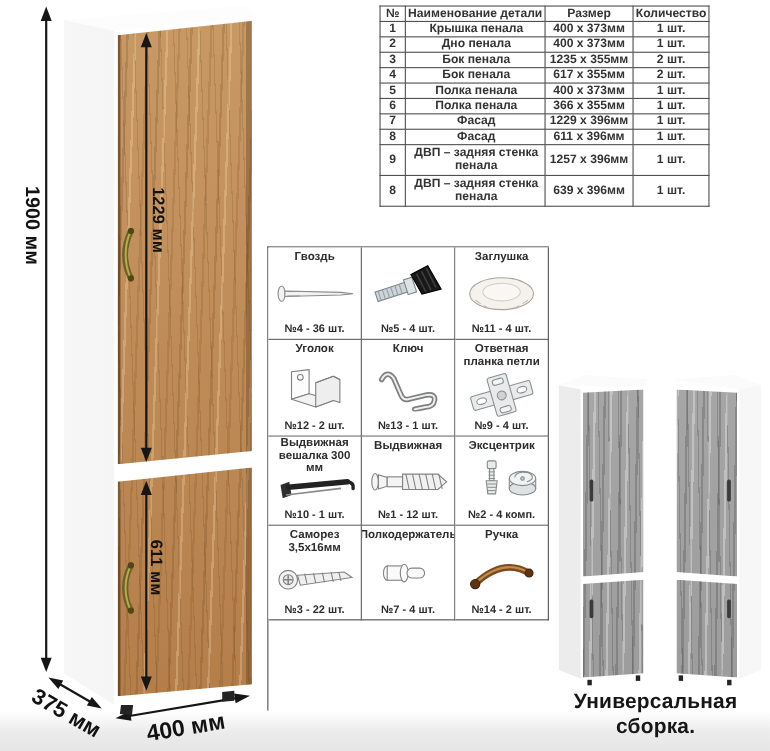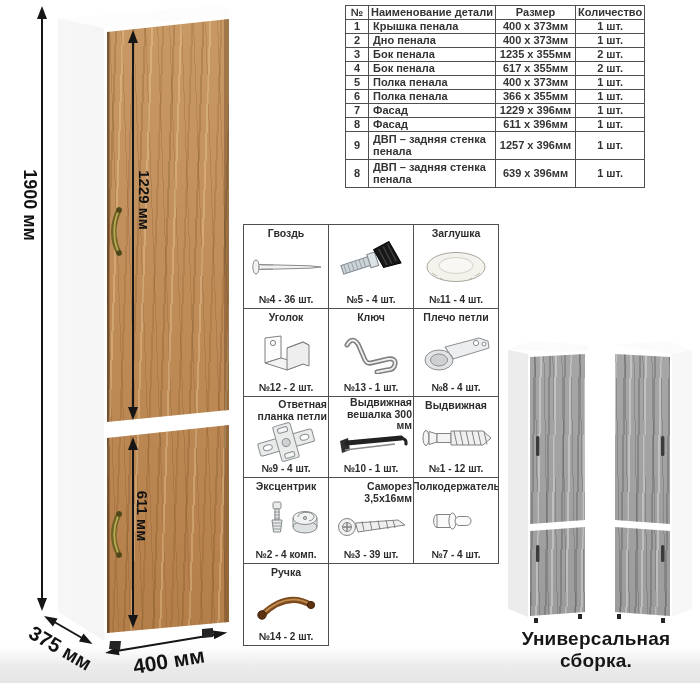--- a/index.html
+++ b/index.html
@@ -47,32 +47,32 @@
   
   svg.overlay{position:absolute;left:0;top:0;}
   svg.overlay text{font-family:"Liberation Sans",sans-serif;font-weight:bold;fill:#121212;}
 
   
   table.parts{position:absolute;left:345px;top:5px;border-collapse:collapse;table-layout:fixed;
               font-size:11px;font-weight:bold;color:#333;background:#fff;}
   table.parts th,table.parts td{border:1.5px solid #4f4f4f;padding:0 2px;line-height:1.15;}
   table.parts th{height:12px;text-align:center;font-weight:bold;}
   table.parts td{height:13px;text-align:center;}
-  table.parts td.name{text-align:left;padding-left:4px;margin-left:48px;}
+  table.parts td.name{text-align:center;padding-left:4px;margin-left:48px;}
   table.parts tr.tall td{height:27px;}
 
   
   .hw{position:absolute;left:243px;top:224px;display:grid;
       grid-template-columns:85px 85px 85px;grid-template-rows:84px 88px 81px 86px 82px;
       border-top:1.5px solid #4f4f4f;border-left:1.5px solid #4f4f4f;}
   .hw-cell{border-right:1.5px solid #4f4f4f;border-bottom:1.5px solid #4f4f4f;background:#fff;
            display:flex;flex-direction:column;align-items:center;justify-content:space-between;
            padding:3px 1px 2px;box-sizing:border-box;overflow:hidden;}
   .hw-empty{border:none;background:transparent;}
-  .hw-title{font-size:10.5px;font-weight:bold;text-align:right;line-height:1.12;color:#2c2c2c;
+  .hw-title{font-size:10.5px;font-weight:bold;text-align:center;line-height:1.12;color:#2c2c2c;
             display:flex;align-items:center;justify-content:center;min-height:12px;}
   .hw-icon{flex:1;display:flex;align-items:center;justify-content:center;}
   .hw-qty{font-size:10px;font-weight:bold;color:#2c2c2c;padding-bottom:1px;}
 
   
   .caption{position:absolute;left:490px;top:628px;width:212px;text-align:center;
            font-size:19px;font-weight:bold;color:#161616;letter-spacing:.2px;}
 </style>
 </head>
 <body>
@@ -302,36 +302,20 @@
       <div class="hw-title">Ключ</div>
       <div class="hw-icon">
         <svg width="68" height="42" viewBox="0 0 68 42">
             <path d="M10 13 q5 -9 11 -1 l7 16 q2 4 6 3 l17 -4 q8 -1 7 5 t-8 6 l-10 2" fill="none" stroke="#7f7f7f" stroke-width="5" stroke-linecap="round"></path>
             <path d="M10 13 q5 -9 11 -1 l7 16 q2 4 6 3 l17 -4 q8 -1 7 5 t-8 6 l-10 2" fill="none" stroke="#edf0f1" stroke-width="1.8" stroke-linecap="round"></path>
           </svg>
       </div>
       <div class="hw-qty">№13 - 1 шт.</div>
     </div>
 
-    <div class="hw-cell">
-      <div class="hw-title">Плечо петли</div>
-      <div class="hw-icon">
-        <svg width="74" height="42" viewBox="0 0 74 42">
-            <g fill="#e2e4e5" stroke="#8b8f92">
-              <path d="M26 15 L60 6 L69 9 L70 16 L34 27 Z" fill="#eceeef"></path>
-              <circle cx="57" cy="11" r="2.6" fill="#fff"></circle>
-              <circle cx="65" cy="12" r="2" fill="#fff"></circle>
-              <ellipse cx="20" cy="28" rx="14" ry="10"></ellipse>
-              <ellipse cx="20" cy="28" rx="8.5" ry="6" fill="#cdd1d3"></ellipse>
-              <path d="M26 15 L34 27" fill="none"></path>
-            </g>
-          </svg>
-      </div>
-      <div class="hw-qty">№8 - 4 шт.</div>
-    </div>
 
     <div class="hw-cell">
       <div class="hw-title">Ответная планка петли</div>
       <div class="hw-icon">
         <svg width="70" height="42" viewBox="0 0 70 42">
             <g transform="rotate(-16 35 21)" fill="#e9ebeb" stroke="#8b8f92">
               <rect x="7" y="15" width="56" height="13" rx="2"></rect>
               <rect x="26" y="3" width="18" height="36" rx="2"></rect>
               <ellipse cx="16" cy="21.5" rx="4.5" ry="2.8" fill="#fff"></ellipse>
               <ellipse cx="54" cy="21.5" rx="4.5" ry="2.8" fill="#fff"></ellipse>
@@ -401,21 +385,21 @@
         <svg width="74" height="36" viewBox="0 0 74 36">
             <g fill="#f2f2f2" stroke="#828282">
               <circle cx="13" cy="18" r="8.5"></circle>
               <circle cx="13" cy="18" r="4.5" fill="#e6e6e6"></circle>
               <path d="M9 18 h8 M13 14 v8" stroke-width="1.4" fill="none"></path>
               <path d="M21.5 14 L64 11 L71 16 L24 23 Z" fill="#efefef"></path>
               <path d="M28 12.5 l2 9 M36 12 l2 9 M44 11.5 l2 9 M52 11 l2 9 M59 11 l2 8" stroke-width="1" fill="none"></path>
             </g>
           </svg>
       </div>
-      <div class="hw-qty">№3 - 39 шт.</div>
+      <div class="hw-qty">№3 - 22 шт.</div>
     </div>
 
     <div class="hw-cell">
       <div class="hw-title">Полкодержатель</div>
       <div class="hw-icon">
         <svg width="62" height="28" viewBox="0 0 62 28">
             <g fill="#fafafa" stroke="#828282">
               <ellipse cx="12" cy="14" rx="3.4" ry="6.5"></ellipse>
               <rect x="12" y="7.5" width="14" height="13"></rect>
               <ellipse cx="27.5" cy="14" rx="3.6" ry="8"></ellipse>

